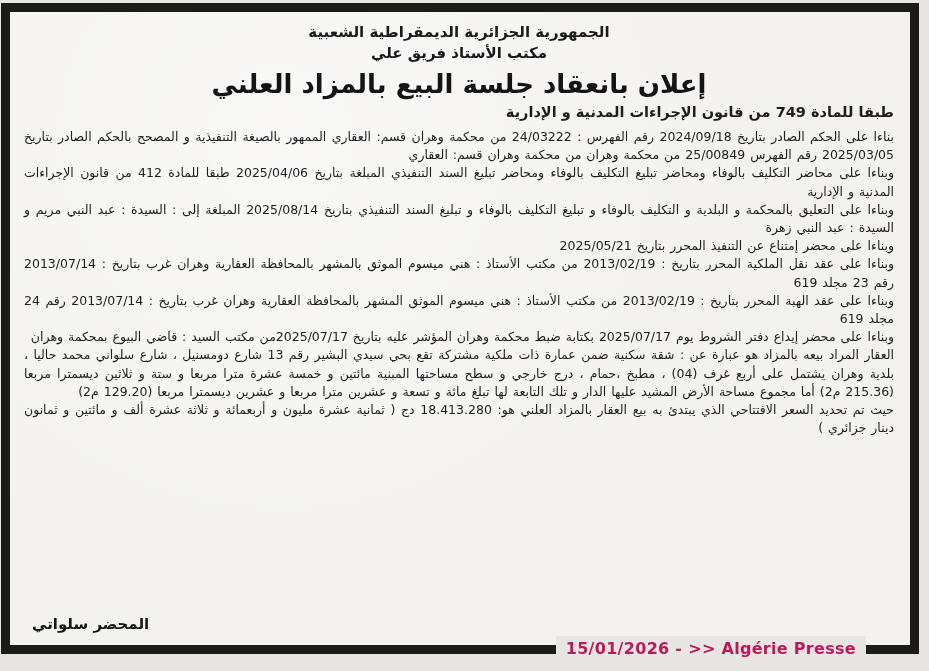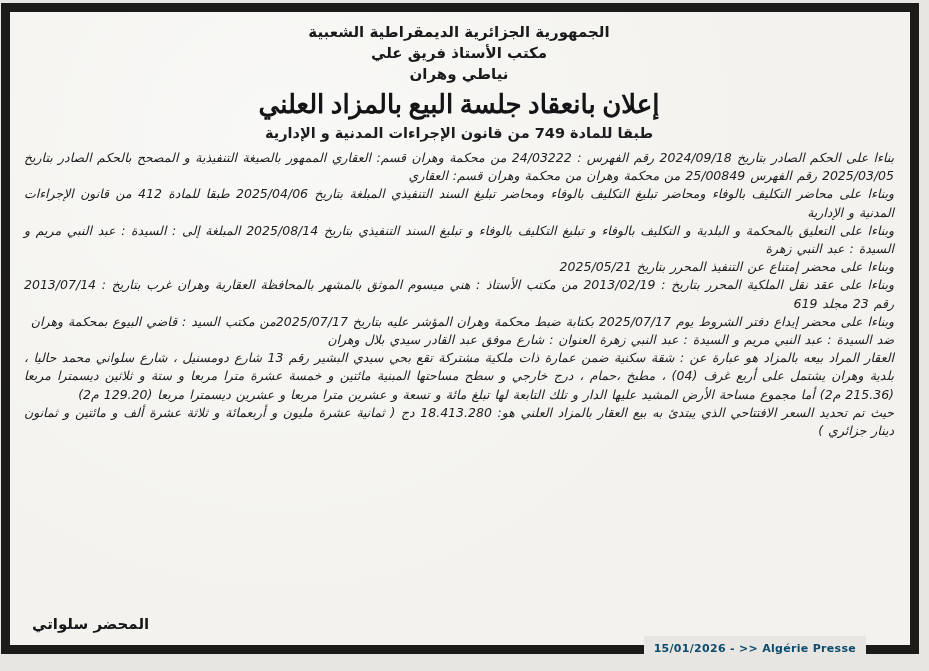--- a/index.html
+++ b/index.html
@@ -44,30 +44,28 @@
   }
   .header{text-align:center;font-weight:bold;font-size:15px;line-height:21px;color:#1a1a1c;}
   .hline{white-space:nowrap;}
   .title{
     margin:4px 0 0 0;
     text-align:center;
     font-size:26px;
     font-weight:bold;
     line-height:32px;
     color:#141416;
-    font-family:Liberation Serif, serif;
   }
   .subtitle{
     margin:2px 0 6px 0;
-    text-align:center;
     font-weight:bold;
     font-size:14.5px;
     line-height:20px;
   }
-  .bodytext{font-size:12.5px;line-height:18.2px;font-style:italic;}
+  .bodytext{font-size:12.5px;line-height:18.2px;}
   .body-par{
     margin:0;
     text-align:justify;
     text-justify:inter-word;
     word-spacing:1px;
   }
   .signature{
     position:absolute;
     left:22px;bottom:12px;
     direction:rtl;
@@ -76,55 +74,54 @@
     color:#17171a;
   }
   .stamp{
     position:absolute;
     top:636px;right:36px;
     height:26px;line-height:26px;
     padding:0 10px;
     background:var(--outer);
     direction:ltr;
     font-weight:bold;
-    font-size:11px;
+    font-size:16px;
     letter-spacing:0.3px;
-    color:#0c4a6e;
+    color:#be185d;
     white-space:nowrap;
   }
 </style>
 </head>
 <body>
 
 <div class="page">
 
   <div class="ghost g1"></div>
   <div class="ghost g2"></div>
   <div class="ghost g3"></div>
 
   <div class="frame" dir="rtl" lang="ar">
     <div class="content">
 
       <div class="header">
         <div class="hline">الجمهورية الجزائرية الديمقراطية الشعبية</div>
         <div class="hline">مكتب الأستاذ فريق علي</div>
-        <div class="hline">نياطي وهران</div>
       </div>
 
       <h1 class="title">إعلان بانعقاد جلسة البيع بالمزاد العلني</h1>
       <div class="subtitle">طبقا للمادة 749 من قانون الإجراءات المدنية و الإدارية</div>
 
       <div class="bodytext" id="body-paragraphs">
           <p class="body-par">بناءا على الحكم الصادر بتاريخ 2024/09/18 رقم الفهرس : 24/03222 من محكمة وهران قسم: العقاري الممهور بالصيغة التنفيذية و المصحح بالحكم الصادر بتاريخ 2025/03/05 رقم الفهرس 25/00849 من محكمة وهران من محكمة وهران قسم: العقاري</p>
           <p class="body-par">وبناءا على محاضر التكليف بالوفاء ومحاضر تبليغ التكليف بالوفاء ومحاضر تبليغ السند التنفيذي المبلغة بتاريخ 2025/04/06 طبقا للمادة 412 من قانون الإجراءات المدنية و الإدارية</p>
           <p class="body-par">وبناءا على التعليق بالمحكمة و البلدية و التكليف بالوفاء و تبليغ التكليف بالوفاء و تبليغ السند التنفيذي بتاريخ 2025/08/14 المبلغة إلى : السيدة : عبد النبي مريم و السيدة : عبد النبي زهرة</p>
           <p class="body-par">وبناءا على محضر إمتناع عن التنفيذ المحرر بتاريخ 2025/05/21</p>
           <p class="body-par">وبناءا على عقد نقل الملكية المحرر بتاريخ : 2013/02/19 من مكتب الأستاذ : هني ميسوم الموثق بالمشهر بالمحافظة العقارية وهران غرب بتاريخ : 2013/07/14 رقم 23 مجلد 619</p>
+          <p class="body-par">وبناءا على عقد الهبة المحرر بتاريخ : 2013/02/19 من مكتب الأستاذ : هني ميسوم الموثق المشهر بالمحافظة العقارية وهران غرب بتاريخ : 2013/07/14 رقم 24 مجلد 619</p>
           <p class="body-par">وبناءا على محضر إيداع دفتر الشروط يوم 2025/07/17 بكتابة ضبط محكمة وهران المؤشر عليه بتاريخ 2025/07/17من مكتب السيد : قاضي البيوع بمحكمة وهران</p>
-          <p class="body-par">ضد السيدة : عبد النبي مريم و السيدة : عبد النبي زهرة   العنوان : شارع موفق عبد القادر سيدي بلال وهران</p>
           <p class="body-par">العقار المراد بيعه بالمزاد هو عبارة عن : شقة سكنية ضمن عمارة ذات ملكية مشتركة تقع بحي سيدي البشير رقم 13 شارع دومسنيل ، شارع سلواني محمد حاليا ، بلدية وهران يشتمل على أربع غرف (04) ، مطبخ ،حمام ، درج خارجي و سطح مساحتها المبنية مائتين و خمسة عشرة مترا مربعا و ستة و ثلاثين ديسمترا مربعا (215.36 م2) أما مجموع مساحة الأرض المشيد عليها الدار و تلك التابعة لها تبلغ مائة و تسعة و عشرين مترا مربعا و عشرين ديسمترا مربعا (129.20 م2)</p>
           <p class="body-par">حيث تم تحديد السعر الافتتاحي الذي يبتدئ به بيع العقار بالمزاد العلني هو: 18.413.280 دج ( ثمانية عشرة مليون و أربعمائة و ثلاثة عشرة ألف و مائتين و ثمانون دينار جزائري )</p>
         </div>
 
     </div>
 
     <div class="signature">المحضر سلواتي</div>
   </div>
 
   <div class="stamp"><span>15/01/2026 - &gt;&gt; Algérie Presse</span></div>

